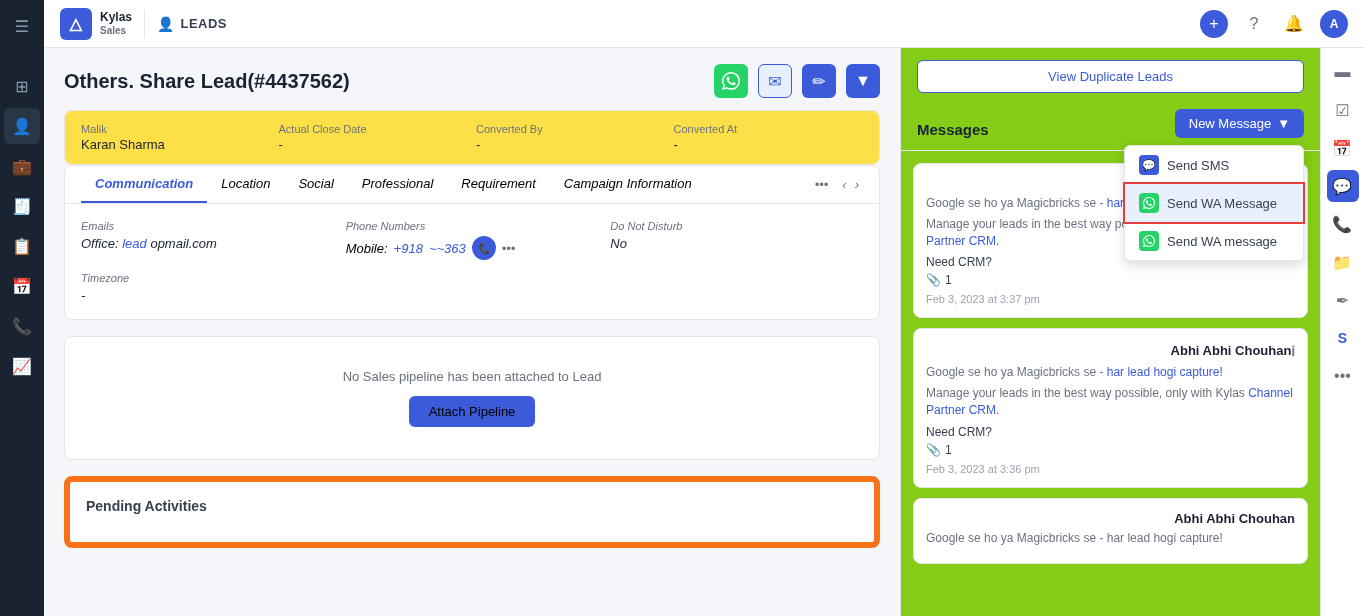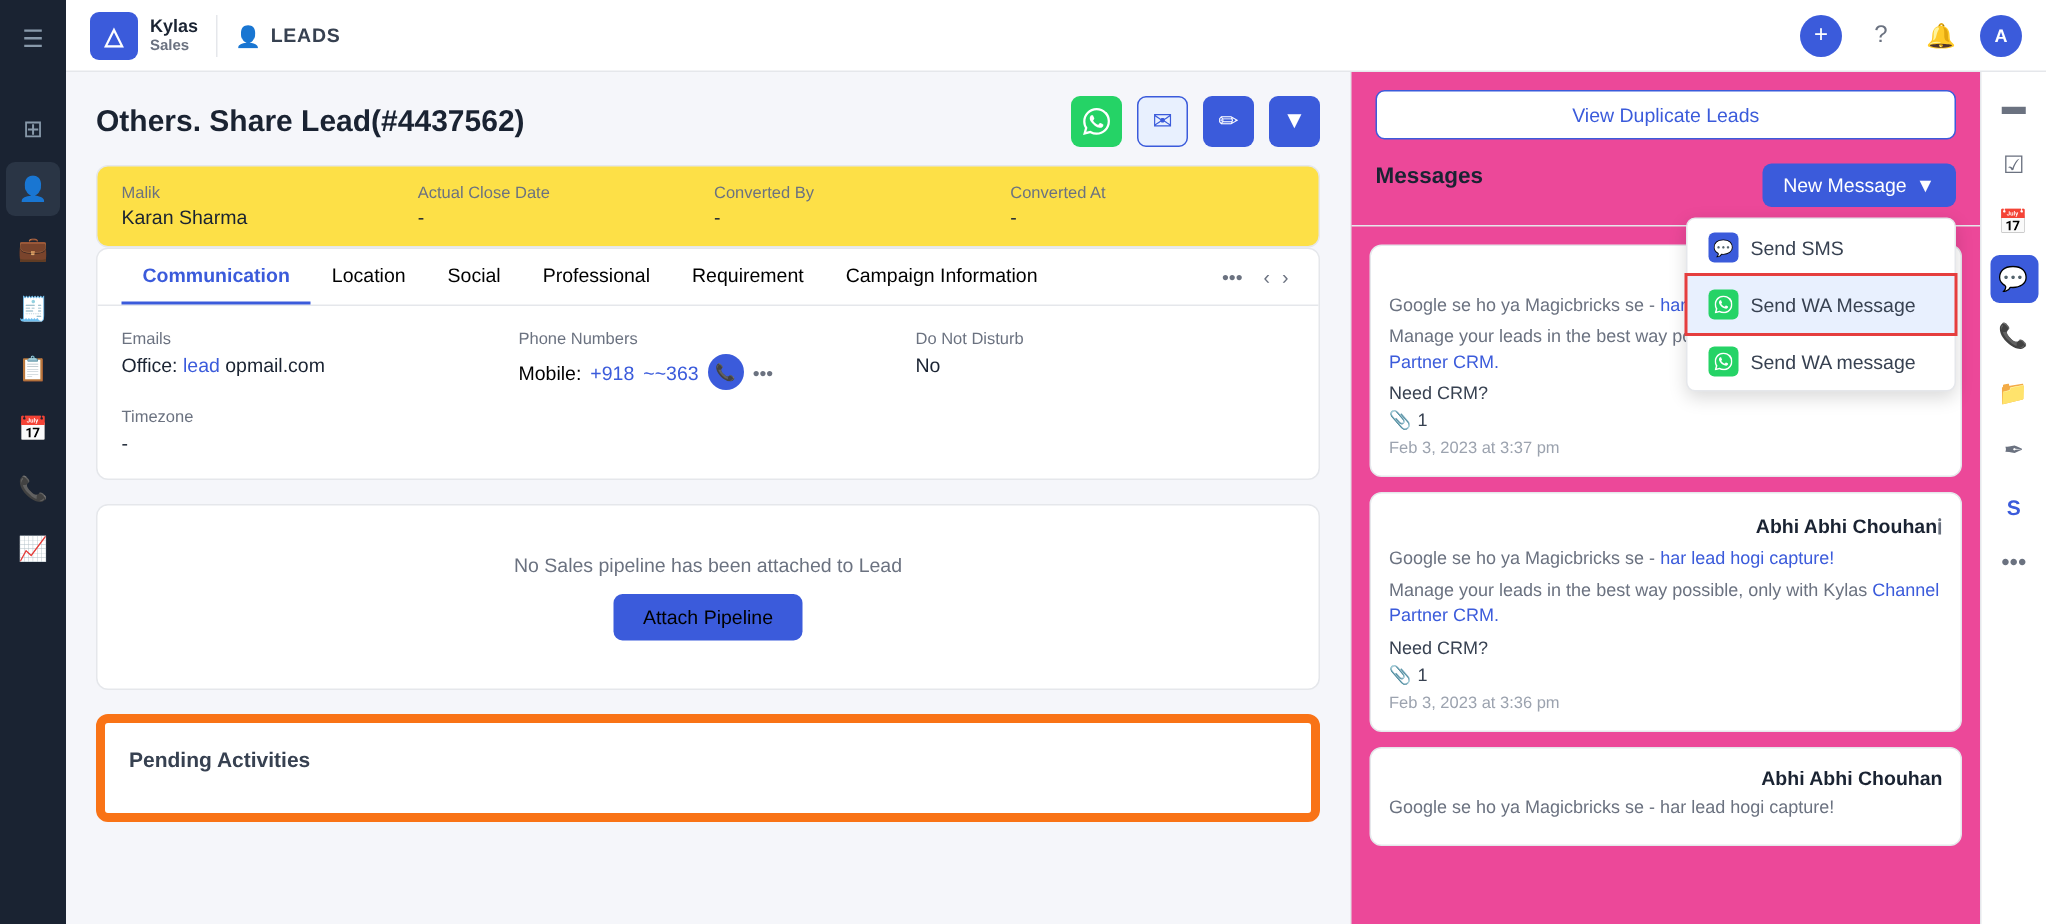--- a/index.html
+++ b/index.html
@@ -168,20 +168,21 @@
       border: 1px solid #e5e7eb;
     }
     .meta-label { font-size: 11px; color: #6b7280; margin-bottom: 2px; }
     .meta-value { font-size: 13px; color: #1a2332; font-weight: 500; }
 
     .tabs-container {
       background: #fff;
       border: 1px solid #e5e7eb;
       border-radius: 8px;
       margin-bottom: 16px;
+      font-style: italic;
     }
     .tabs-header {
       display: flex;
       align-items: center;
       border-bottom: 1px solid #e5e7eb;
       padding: 0 16px;
     }
     .tab-item {
       padding: 10px 14px;
       font-size: 13px;
@@ -248,32 +249,32 @@
       background: #fff;
       border: 6px solid #f97316;
       border-radius: 8px;
       padding: 16px;
     }
     .pending-title { font-size: 14px; font-weight: 600; color: #374151; margin-bottom: 12px; }
 
     
     .messages-panel {
       width: 420px;
-      background: #ec4899;
+      background: #84cc16;
       border-left: 1px solid #e5e7eb;
       display: flex;
       flex-direction: column;
       flex-shrink: 0;
     }
 
     .messages-header {
       padding: 12px 16px;
       border-bottom: 1px solid #e5e7eb;
       display: flex;
-      align-items: flex-start;
+      align-items: flex-end;
       justify-content: space-between;
     }
     .messages-title { font-size: 15px; font-weight: 600; color: #1a2332; }
 
     .new-message-btn {
       background: #3b5bdb;
       color: white;
       border: none;
       padding: 7px 14px;
       border-radius: 6px;

